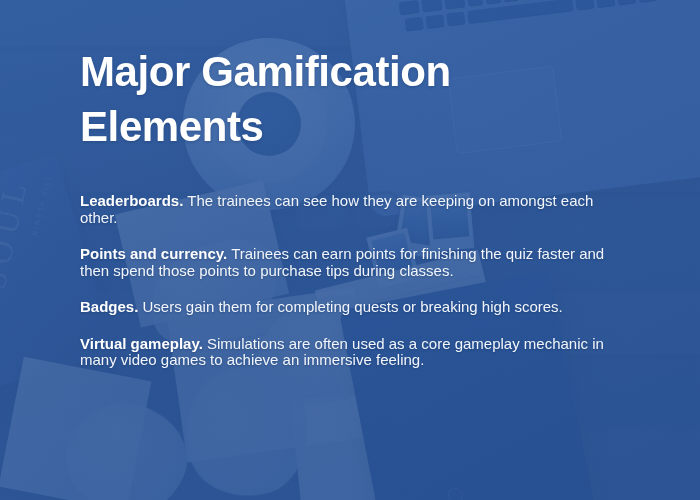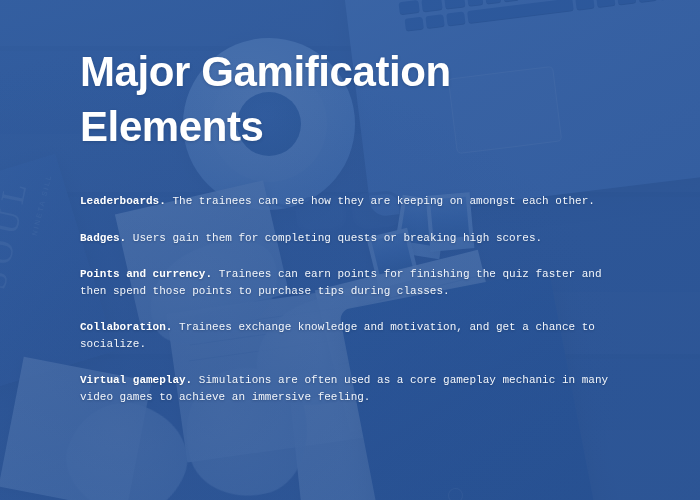--- a/index.html
+++ b/index.html
@@ -233,27 +233,26 @@
     line-height:55px;
     color:#ffffff;
     letter-spacing:-.4px;
     max-width:430px;
     text-shadow:0 1px 3px rgba(20,45,85,.30);
   }
 
   #bullets { margin-top:39px; }
 
   .bullet {
-    font-size:11px;
+    font-size:15px;
     line-height:16.5px;
     color:#f2f6fc;
     margin-bottom:20px;
     max-width:552px;
     text-shadow:0 1px 2px rgba(20,45,85,.38);
-    font-family:Liberation Mono, monospace;
   }
   .bullet:last-child { margin-bottom:0; }
   .bullet .term {
     font-weight:bold;
     color:#ffffff;
   }
 </style>
 </head>
 <body>
 
@@ -343,20 +342,19 @@
   </div>
 
   <div id="wash"></div>
   <div id="wash2"></div>
 
   <div id="content">
     <h1 id="title">Major Gamification Elements</h1>
 
     <div id="bullets">
         <p class="bullet"><span class="term">Leaderboards.</span> <span>The trainees can see how they are keeping on amongst each other.</span></p>
+        <p class="bullet"><span class="term">Points and currency.</span> <span>Trainees can earn points for finishing the quiz faster and then spend those points to purchase tips during classes.</span></p>
         <p class="bullet"><span class="term">Badges.</span> <span>Users gain them for completing quests or breaking high scores.</span></p>
-        <p class="bullet"><span class="term">Points and currency.</span> <span>Trainees can earn points for finishing the quiz faster and then spend those points to purchase tips during classes.</span></p>
-        <p class="bullet"><span class="term">Collaboration.</span> <span>Trainees exchange knowledge and motivation, and get a chance to socialize.</span></p>
         <p class="bullet"><span class="term">Virtual gameplay.</span> <span>Simulations are often used as a core gameplay mechanic in many video games to achieve an immersive feeling.</span></p>
       </div>
   </div>
 
 </div>
 
 </body></html>

